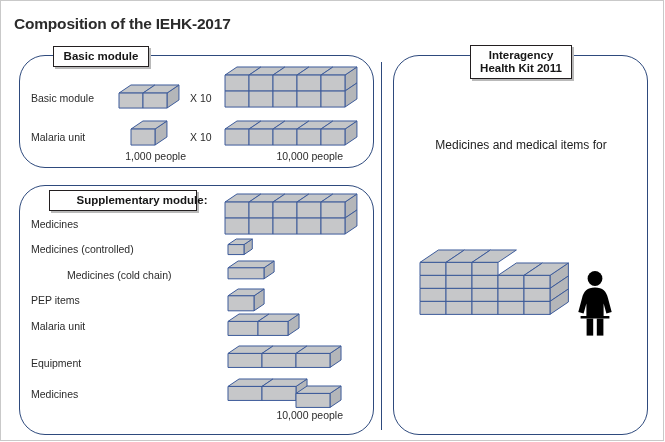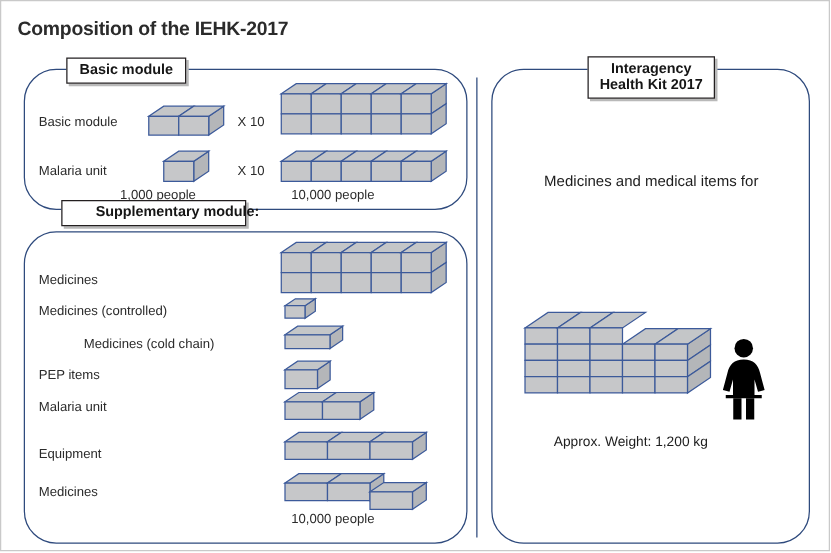--- a/index.html
+++ b/index.html
@@ -51,32 +51,32 @@
     line-height:1.15;
     text-align:center;
     display:flex;align-items:center;justify-content:center;
     box-sizing:border-box;
     color:#161616;
     padding:1px 6px;
     z-index:5;
     white-space:nowrap;
   }
   #chip-basic{left:53px;top:46px;width:96px;height:21px;}
-  #chip-supp {left:49px;top:160px;width:148px;height:21px;padding-left:44px;}
+  #chip-supp {left:49px;top:190px;width:148px;height:21px;padding-left:44px;}
   #chip-kit  {left:470px;top:45px;width:102px;height:34px;flex-direction:column;white-space:normal;}
 
   
   .lbl{
     position:absolute;
     font-size:10.5px;
     color:#2b2b2b;
     white-space:nowrap;
   }
   .centered{
-    position:absolute;text-align:left;font-size:10.5px;color:#2b2b2b;white-space:nowrap;
+    position:absolute;text-align:right;font-size:10.5px;color:#2b2b2b;white-space:nowrap;
   }
 
   
   .boxwrap{position:absolute;}
   .boxwrap svg{display:block;overflow:visible;}
   .bx-top{fill:#c4c6c8;stroke:#3c5a9a;stroke-width:1;}
   .bx-front{fill:#c6c7c9;stroke:#3c5a9a;stroke-width:1;}
   .bx-side{fill:#b4b6b9;stroke:#3c5a9a;stroke-width:1;}
 
   
@@ -261,21 +261,21 @@
       </svg>
     </div>
   </div>
 
 <div class="centered" style="left:233px;top:409px;width:110px;">10,000 people</div>
 
 <div class="divider"></div>
 <div class="panel" id="panel-kit"></div>
 <div class="chip" id="chip-kit">
   <span>Interagency</span>
-  <span>Health Kit 2017</span>
+  <span>Health Kit 2011</span>
 </div>
 
 <div class="kit-desc">
   <div>Medicines and medical items for</div>
 </div>
 
 <div class="boxwrap" id="kit-stack" style="left:418px;top:248px;">
     <svg width="152.4" height="68.4" viewBox="0 0 152.4 68.4">
       <polygon points="2,14.400000000000006 20.400000000000002,2.0000000000000053 46.400000000000006,2.0000000000000053 28,14.400000000000006" class="bx-top"></polygon>
       <polygon points="2,14.400000000000006 28,14.400000000000006 28,27.400000000000006 2,27.400000000000006" class="bx-front"></polygon>
@@ -309,14 +309,13 @@
 <div class="person" style="left:574px;top:270px;">
   <svg width="42" height="66" viewBox="0 0 42 66">
     <circle cx="21" cy="8.5" r="7.4" fill="#000000"></circle>
     <path d="M21 17.5 C13.2 17.5 9.6 21.4 8.0 28.2 L4.3 42.0 L9.6 43.4 L12.4 33.6 L12.4 46.0 L6.6 46.0 L6.6 48.6 L35.4 48.6 L35.4 46.0 L29.6 46.0 L29.6 33.6 L32.4 43.4 L37.7 42.0 L34.0 28.2 C32.4 21.4 28.8 17.5 21 17.5 Z" fill="#000000"></path>
     <rect x="12.6" y="48.6" width="6.6" height="17.0" fill="#000000"></rect>
     <rect x="22.8" y="48.6" width="6.6" height="17.0" fill="#000000"></rect>
   </svg>
 </div>
 
 <div class="kit-stats">
-  <div>Approx. Weight: 1,200 kg</div>
 </div>
 
 </body></html>

